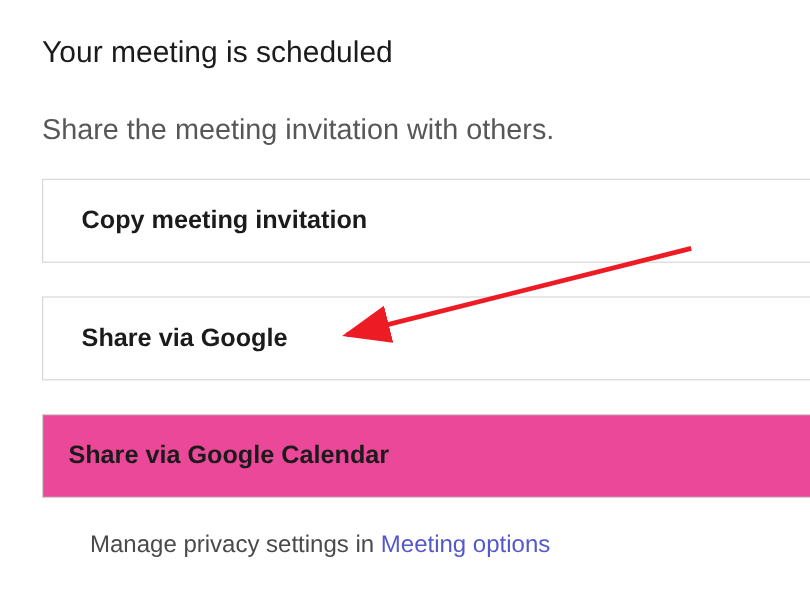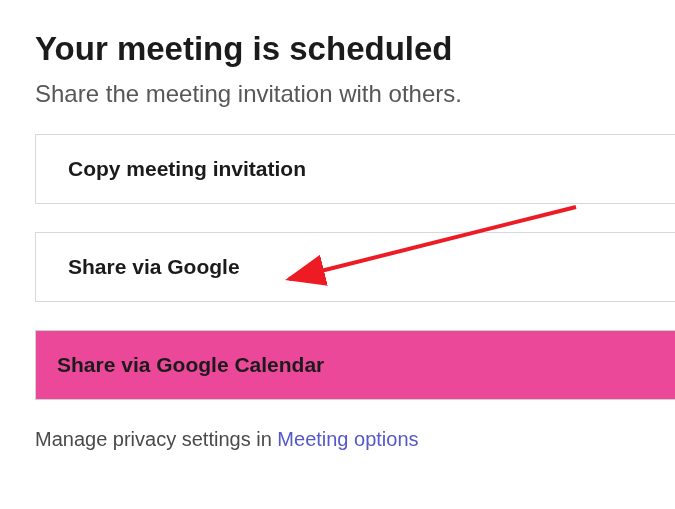--- a/index.html
+++ b/index.html
@@ -11,24 +11,24 @@
       font-family: "Segoe UI", -apple-system, BlinkMacSystemFont, sans-serif;
       background: #ffffff;
       width: 675px;
       height: 509px;
       padding: 30px 0 0 35px;
       color: #252525;
       position: relative;
       overflow: hidden;
     }
     .heading {
-      font-size: 33px;
-      font-weight: 700;
+      font-size: 25px;
+      font-weight: 400;
       color: #1b1b1b;
-      margin-bottom: 12px;
+      margin-bottom: 36px;
     }
     .subheading {
       font-size: 24px;
       font-weight: 400;
       color: #575757;
       margin-bottom: 26px;
     }
     .button-row {
       width: 648px;
       height: 70px;
@@ -47,20 +47,21 @@
       background: #ec4899;
       border: 1px solid #d0d0d0;
       cursor: default;
       padding-left: 21px;
     }
     .footer {
       font-size: 20px;
       font-weight: 400;
       color: #4a4a4a;
       margin-top: 4px;
+      margin-left: 40px;
     }
     .footer .link {
       color: #5558c9;
       cursor: pointer;
     }
     .arrow-overlay {
       position: absolute;
       top: 0;
       left: 0;
       pointer-events: none;

